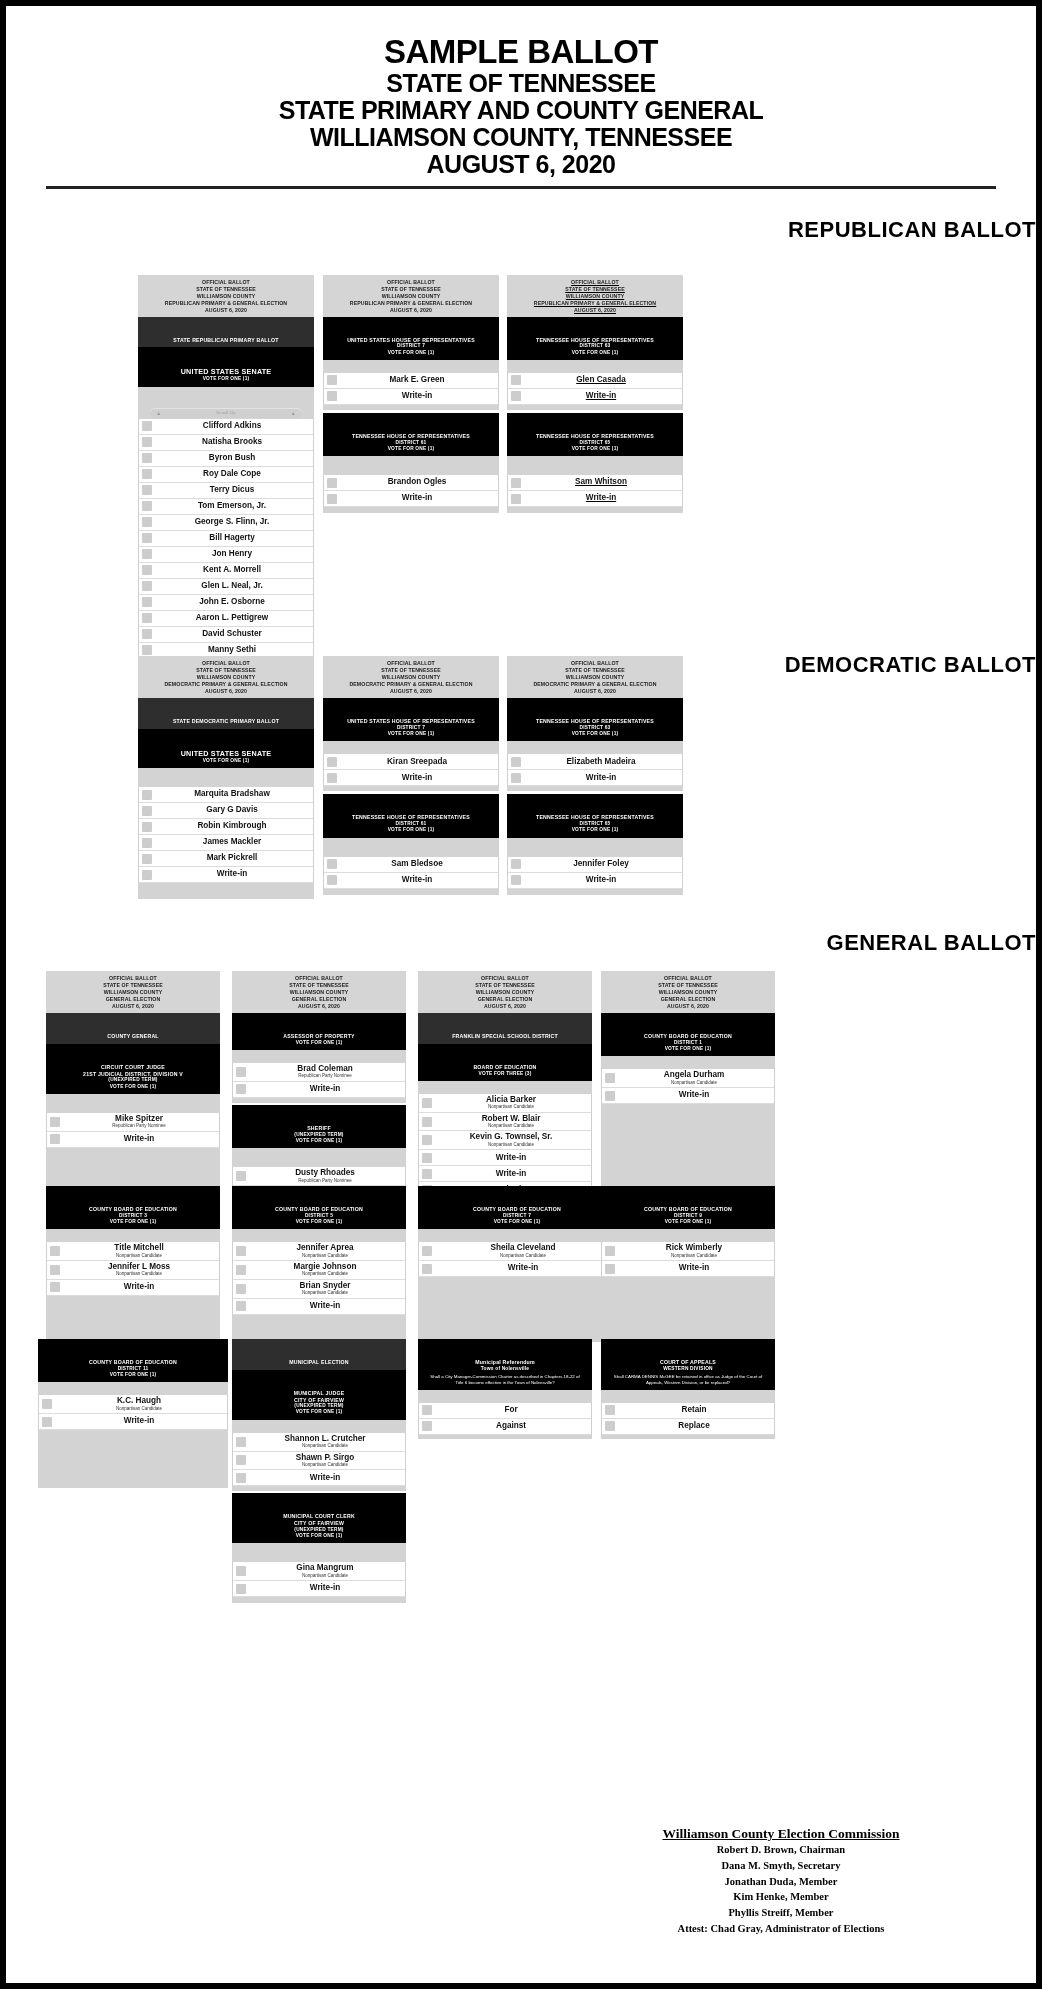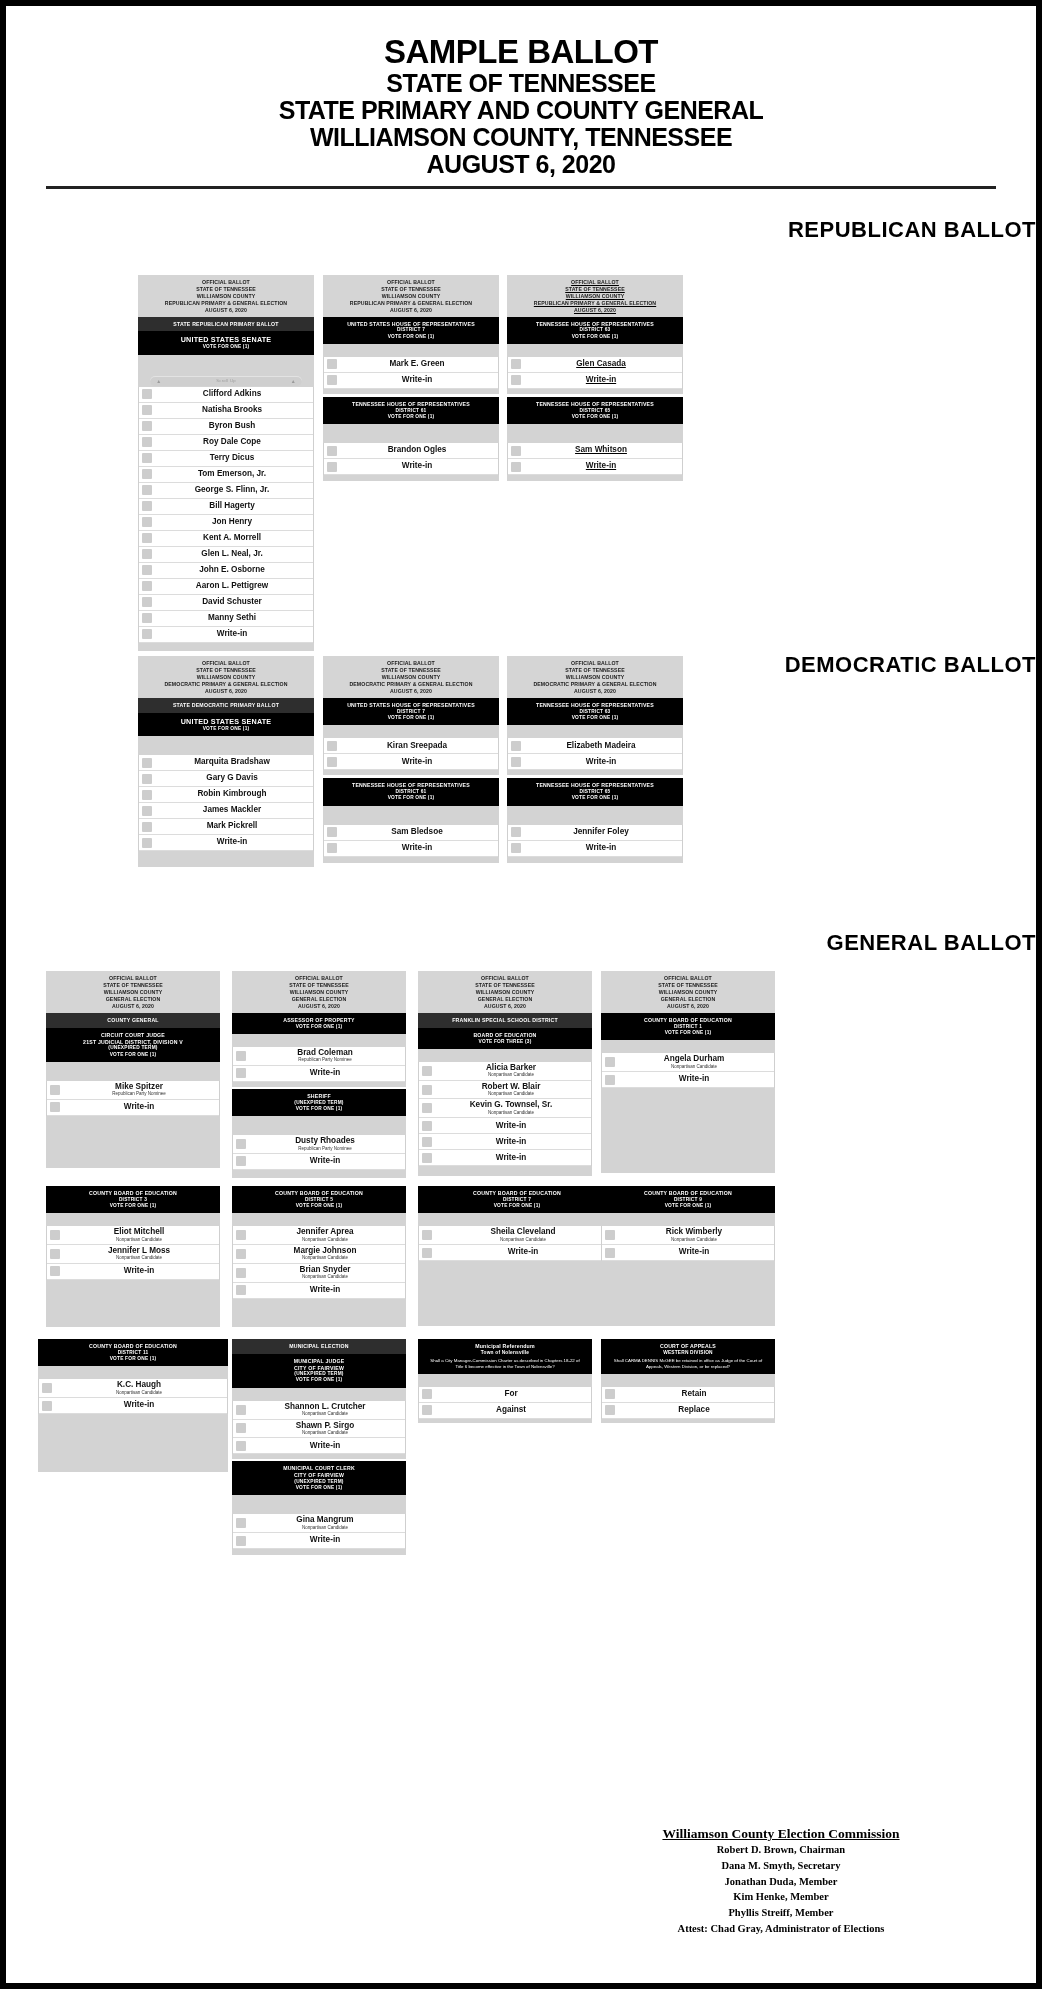--- a/index.html
+++ b/index.html
@@ -21,21 +21,21 @@
   .section-title{text-align:right;font-size:22px;font-weight:bold;letter-spacing:0.5px;margin-top:28px;}
 
   
   .cards{position:relative;}
   .card{position:absolute;box-sizing:border-box;}
   .offhdr{
     background:#d5d5d5;text-align:center;font-size:5.2px;line-height:1.35;
     font-weight:bold;color:#1a1a1a;padding:4px 2px 3px 2px;letter-spacing:.1px;
   }
   .contest{
-    background:#000;color:#fff;text-align:center;padding:4px 3px 4px 3px;
+    background:#000;color:#fff;text-align:center;padding:20px 3px 4px 3px;
   }
   .contest.grey{background:#2e2e2e;}
   .contest .t1{font-size:7.2px;font-weight:bold;letter-spacing:.2px;line-height:1.25;}
   .contest .t2{font-size:5.2px;font-weight:bold;letter-spacing:.2px;line-height:1.3;}
   .contest .t3{font-size:4.8px;font-weight:bold;letter-spacing:.2px;line-height:1.3;}
   .contest .para{font-size:4.4px;font-weight:normal;line-height:1.35;padding:2px 6px 0 6px;text-align:center;}
   .spacer{background:#d3d3d3;height:13px;}
   .spacer.tall{height:19px;}
   .scrollbar{
     background:#d3d3d3;height:13px;position:relative;
@@ -772,21 +772,21 @@
       <div class="t3">DISTRICT 3</div>
       <div class="t3">VOTE FOR ONE (1)</div>
     </div>
     <div class="spacer"></div>
     <div class="cardedge">
       <div class="opt">
           <span class="box">
             <i></i>
           </span>
           <span class="txtwrap">
-            <span class="nm">Eliot Mitchell</span>
+            <span class="nm">Title Mitchell</span>
             <span class="sub">Nonpartisan Candidate</span>
           </span>
         </div>
       <div class="opt">
           <span class="box">
             <i></i>
           </span>
           <span class="txtwrap">
             <span class="nm">Jennifer L Moss</span>
             <span class="sub">Nonpartisan Candidate</span>

